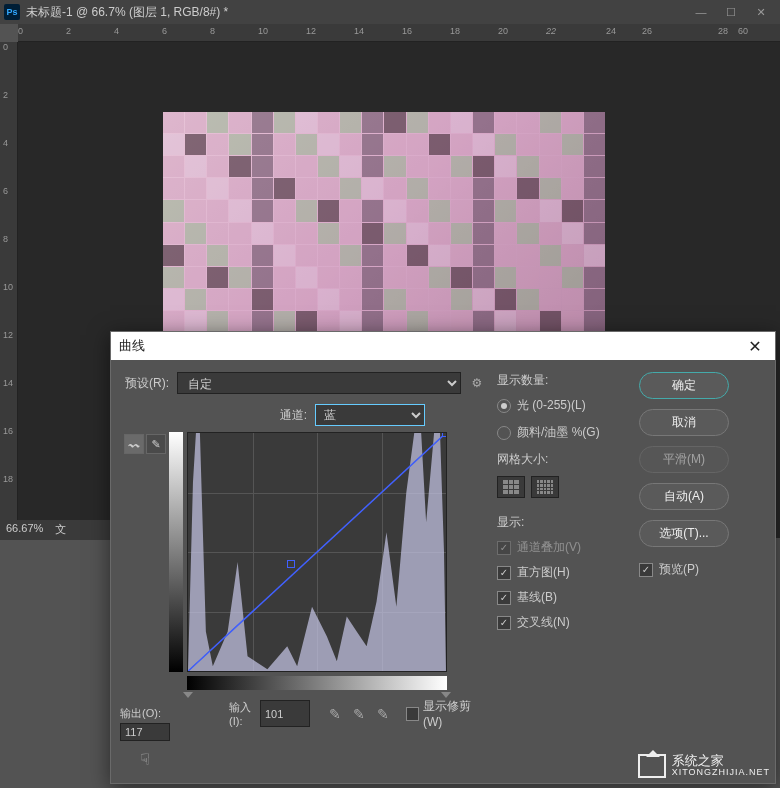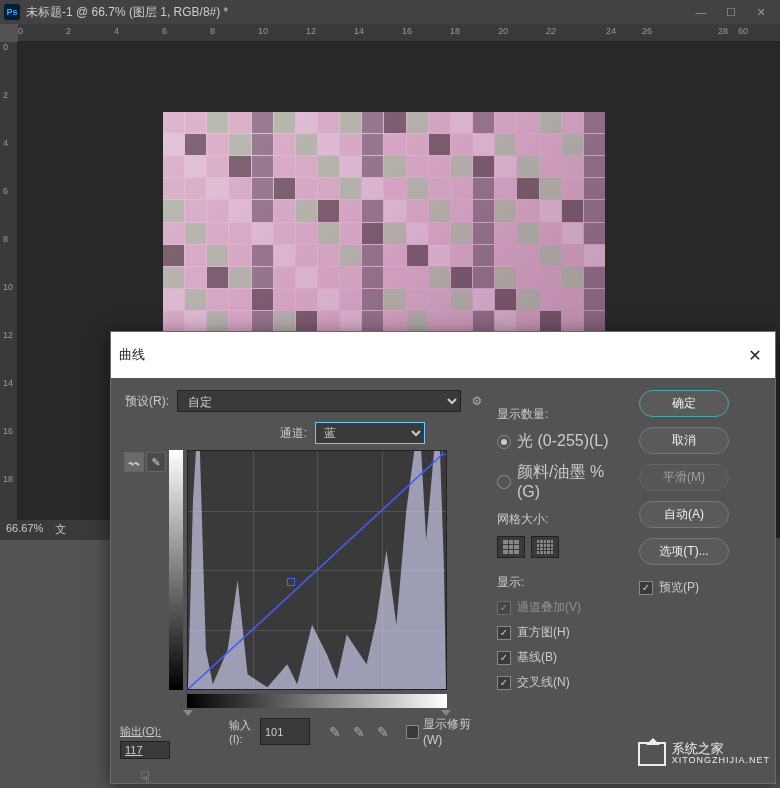--- a/index.html
+++ b/index.html
@@ -22,21 +22,21 @@
 .mosaic { position: absolute; inset: 0; display: grid; grid-template-columns: repeat(20, 1fr); grid-template-rows: repeat(10, 1fr); gap: 1px; }
 .mosaic > div { background: rgba(200,150,180,0.3); }
 .mosaic > div:nth-child(3n) { background: rgba(120,180,120,0.4); }
 .mosaic > div:nth-child(5n) { background: rgba(80,60,80,0.5); }
 .mosaic > div:nth-child(7n) { background: rgba(220,200,220,0.3); }
 .mosaic > div:nth-child(11n) { background: rgba(60,40,50,0.6); }
 
 .status-bar { position: absolute; bottom: 248px; left: 0; height: 20px; background: #3a3a3a; color: #ccc; font-size: 11px; padding: 2px 6px; display: flex; gap: 12px; width: 110px; }
 
 .dialog { position: absolute; top: 331px; left: 110px; right: 4px; bottom: 4px; background: #535353; border: 1px solid #6a6a6a; box-shadow: 0 4px 20px rgba(0,0,0,0.5); }
-.dialog-titlebar { background: #fff; height: 46px; display: flex; align-items: center; padding: 0 8px; font-size: 13px; color: #222; }
+.dialog-titlebar { background: #fff; height: 28px; display: flex; align-items: center; padding: 0 8px; font-size: 13px; color: #222; }
 .dialog-title { flex: 1; }
 .dialog-close { width: 24px; height: 24px; display: flex; align-items: center; justify-content: center; cursor: pointer; font-size: 16px; }
 .dialog-body { padding: 12px 14px; display: flex; gap: 12px; height: calc(100% - 28px); color: #ccc; font-size: 12px; }
 .curves-left { flex: 0 0 360px; display: flex; flex-direction: column; }
 .preset-row { display: flex; align-items: center; gap: 8px; margin-bottom: 10px; }
 .preset-select { flex: 1; background: #3a3a3a; color: #ccc; border: 1px solid #222; padding: 3px 6px; font-size: 12px; height: 22px; }
 .gear-icon { width: 16px; height: 16px; display: flex; align-items: center; justify-content: center; color: #aaa; cursor: pointer; }
 .channel-row { display: flex; align-items: center; gap: 8px; margin-bottom: 6px; justify-content: flex-end; padding-right: 60px; }
 .channel-select { width: 110px; background: #3a3a3a; color: #ccc; border: 1px solid #6cf; padding: 2px 4px; font-size: 12px; height: 22px; }
 .curve-area { display: flex; gap: 4px; flex: 1; }
@@ -49,53 +49,53 @@
 .grad-h { height: 14px; width: 260px; background: linear-gradient(to right, #000, #fff); margin-left: 18px; margin-top: 4px; position: relative; }
 .grad-h::before, .grad-h::after { content: ""; position: absolute; bottom: -8px; width: 0; height: 0; border-left: 5px solid transparent; border-right: 5px solid transparent; border-top: 6px solid #888; }
 .grad-h::before { left: -4px; }
 .grad-h::after { right: -4px; }
 .curve-graph { width: 260px; height: 240px; background: #3a3a3a; border: 1px solid #222; position: relative; overflow: hidden; }
 .grid-line-v { position: absolute; width: 1px; top: 0; bottom: 0; background: #555; }
 .grid-line-h { position: absolute; height: 1px; left: 0; right: 0; background: #555; }
 .histogram { position: absolute; inset: 0; }
 .curve-line { position: absolute; inset: 0; }
 .curve-pt { position: absolute; width: 8px; height: 8px; background: #3a3a3a; border: 1px solid #4060ff; transform: translate(-50%, -50%); }
-.output-box { margin-top: 8px; display: flex; flex-direction: column; gap: 2px; text-decoration: underline; }
+.output-box { margin-top: 8px; display: flex; flex-direction: column; gap: 2px; }
 .output-label { font-size: 11px; }
 .io-input { width: 50px; background: #3a3a3a; color: #ccc; border: 1px solid #222; padding: 2px 4px; font-size: 11px; }
 .bottom-row { display: flex; align-items: center; gap: 8px; margin-top: 8px; }
 .input-section { margin-left: 60px; display: flex; flex-direction: row; gap: 2px; }
 .eyedroppers { display: flex; gap: 6px; margin-left: 8px; }
 .eyedrop { width: 18px; height: 18px; display: flex; align-items: center; justify-content: center; color: #aaa; cursor: pointer; font-size: 14px; }
 .clip-check { display: flex; align-items: center; gap: 4px; margin-left: 6px; }
 .hand-icon { width: 24px; height: 24px; display: flex; align-items: center; justify-content: center; color: #aaa; cursor: pointer; margin-top: auto; font-size: 16px; }
 
-.curves-mid { flex: 0 0 130px; padding-top: 0; margin-top: 16px; }
+.curves-mid { flex: 0 0 130px; padding-top: 0; }
 .section-label { font-size: 12px; margin-bottom: 8px; color: #ccc; }
-.radio-row { display: flex; align-items: center; gap: 6px; margin-bottom: 10px; font-size: 16px; }
+.radio-row { display: flex; align-items: center; gap: 6px; margin-bottom: 10px; font-size: 12px; }
 .radio-dot { width: 14px; height: 14px; border-radius: 50%; border: 1px solid #888; display: flex; align-items: center; justify-content: center; }
 .radio-dot.checked::after { content: ""; width: 6px; height: 6px; border-radius: 50%; background: #ccc; }
 .grid-size-row { display: flex; gap: 6px; margin-bottom: 16px; }
 .grid-size-btn { width: 28px; height: 22px; background: #3a3a3a; border: 1px solid #222; display: flex; align-items: center; justify-content: center; cursor: pointer; }
 .grid-4 { display: grid; grid-template-columns: repeat(3,1fr); grid-template-rows: repeat(3,1fr); width: 16px; height: 14px; gap: 1px; }
 .grid-4 > div { background: #888; }
 .grid-10 { display: grid; grid-template-columns: repeat(5,1fr); grid-template-rows: repeat(4,1fr); width: 16px; height: 14px; gap: 1px; }
 .grid-10 > div { background: #888; }
 .check-row { display: flex; align-items: center; gap: 6px; margin-bottom: 8px; font-size: 12px; }
 .checkbox { width: 14px; height: 14px; border: 1px solid #888; background: #3a3a3a; display: flex; align-items: center; justify-content: center; font-size: 10px; color: #ccc; }
 .checkbox.checked::after { content: "✓"; }
 .checkbox.disabled { opacity: 0.5; }
 
 .curves-right { flex: 0 0 90px; display: flex; flex-direction: column; gap: 10px; }
 .dlg-btn { background: #5a5a5a; border: 1px solid #777; border-radius: 14px; padding: 4px 0; color: #eee; font-size: 12px; text-align: center; cursor: pointer; }
 .dlg-btn.primary { border-color: #4aa; }
 .dlg-btn.disabled { opacity: 0.5; }
 .preview-check { display: flex; align-items: center; gap: 6px; margin-top: 4px; font-size: 12px; }
 
-.watermark { position: absolute; right: 10px; bottom: 22px; color: #fff; font-size: 13px; display: flex; align-items: flex-end; gap: 6px; opacity: 0.9; pointer-events: none; }
+.watermark { position: absolute; right: 10px; bottom: 10px; color: #fff; font-size: 13px; display: flex; align-items: flex-end; gap: 6px; opacity: 0.9; pointer-events: none; }
 .wm-icon { width: 28px; height: 24px; border: 2px solid #fff; position: relative; }
 .wm-icon::before { content: ""; position: absolute; top: -6px; left: 6px; width: 0; height: 0; border-left: 7px solid transparent; border-right: 7px solid transparent; border-bottom: 7px solid #fff; }
 .wm-text { display: flex; flex-direction: column; line-height: 1.1; }
 .wm-sub { font-size: 9px; letter-spacing: 1px; }
 </style>
 </head>
 <body>
 
 <div class="titlebar">
   <div class="ps-icon">Ps</div>

